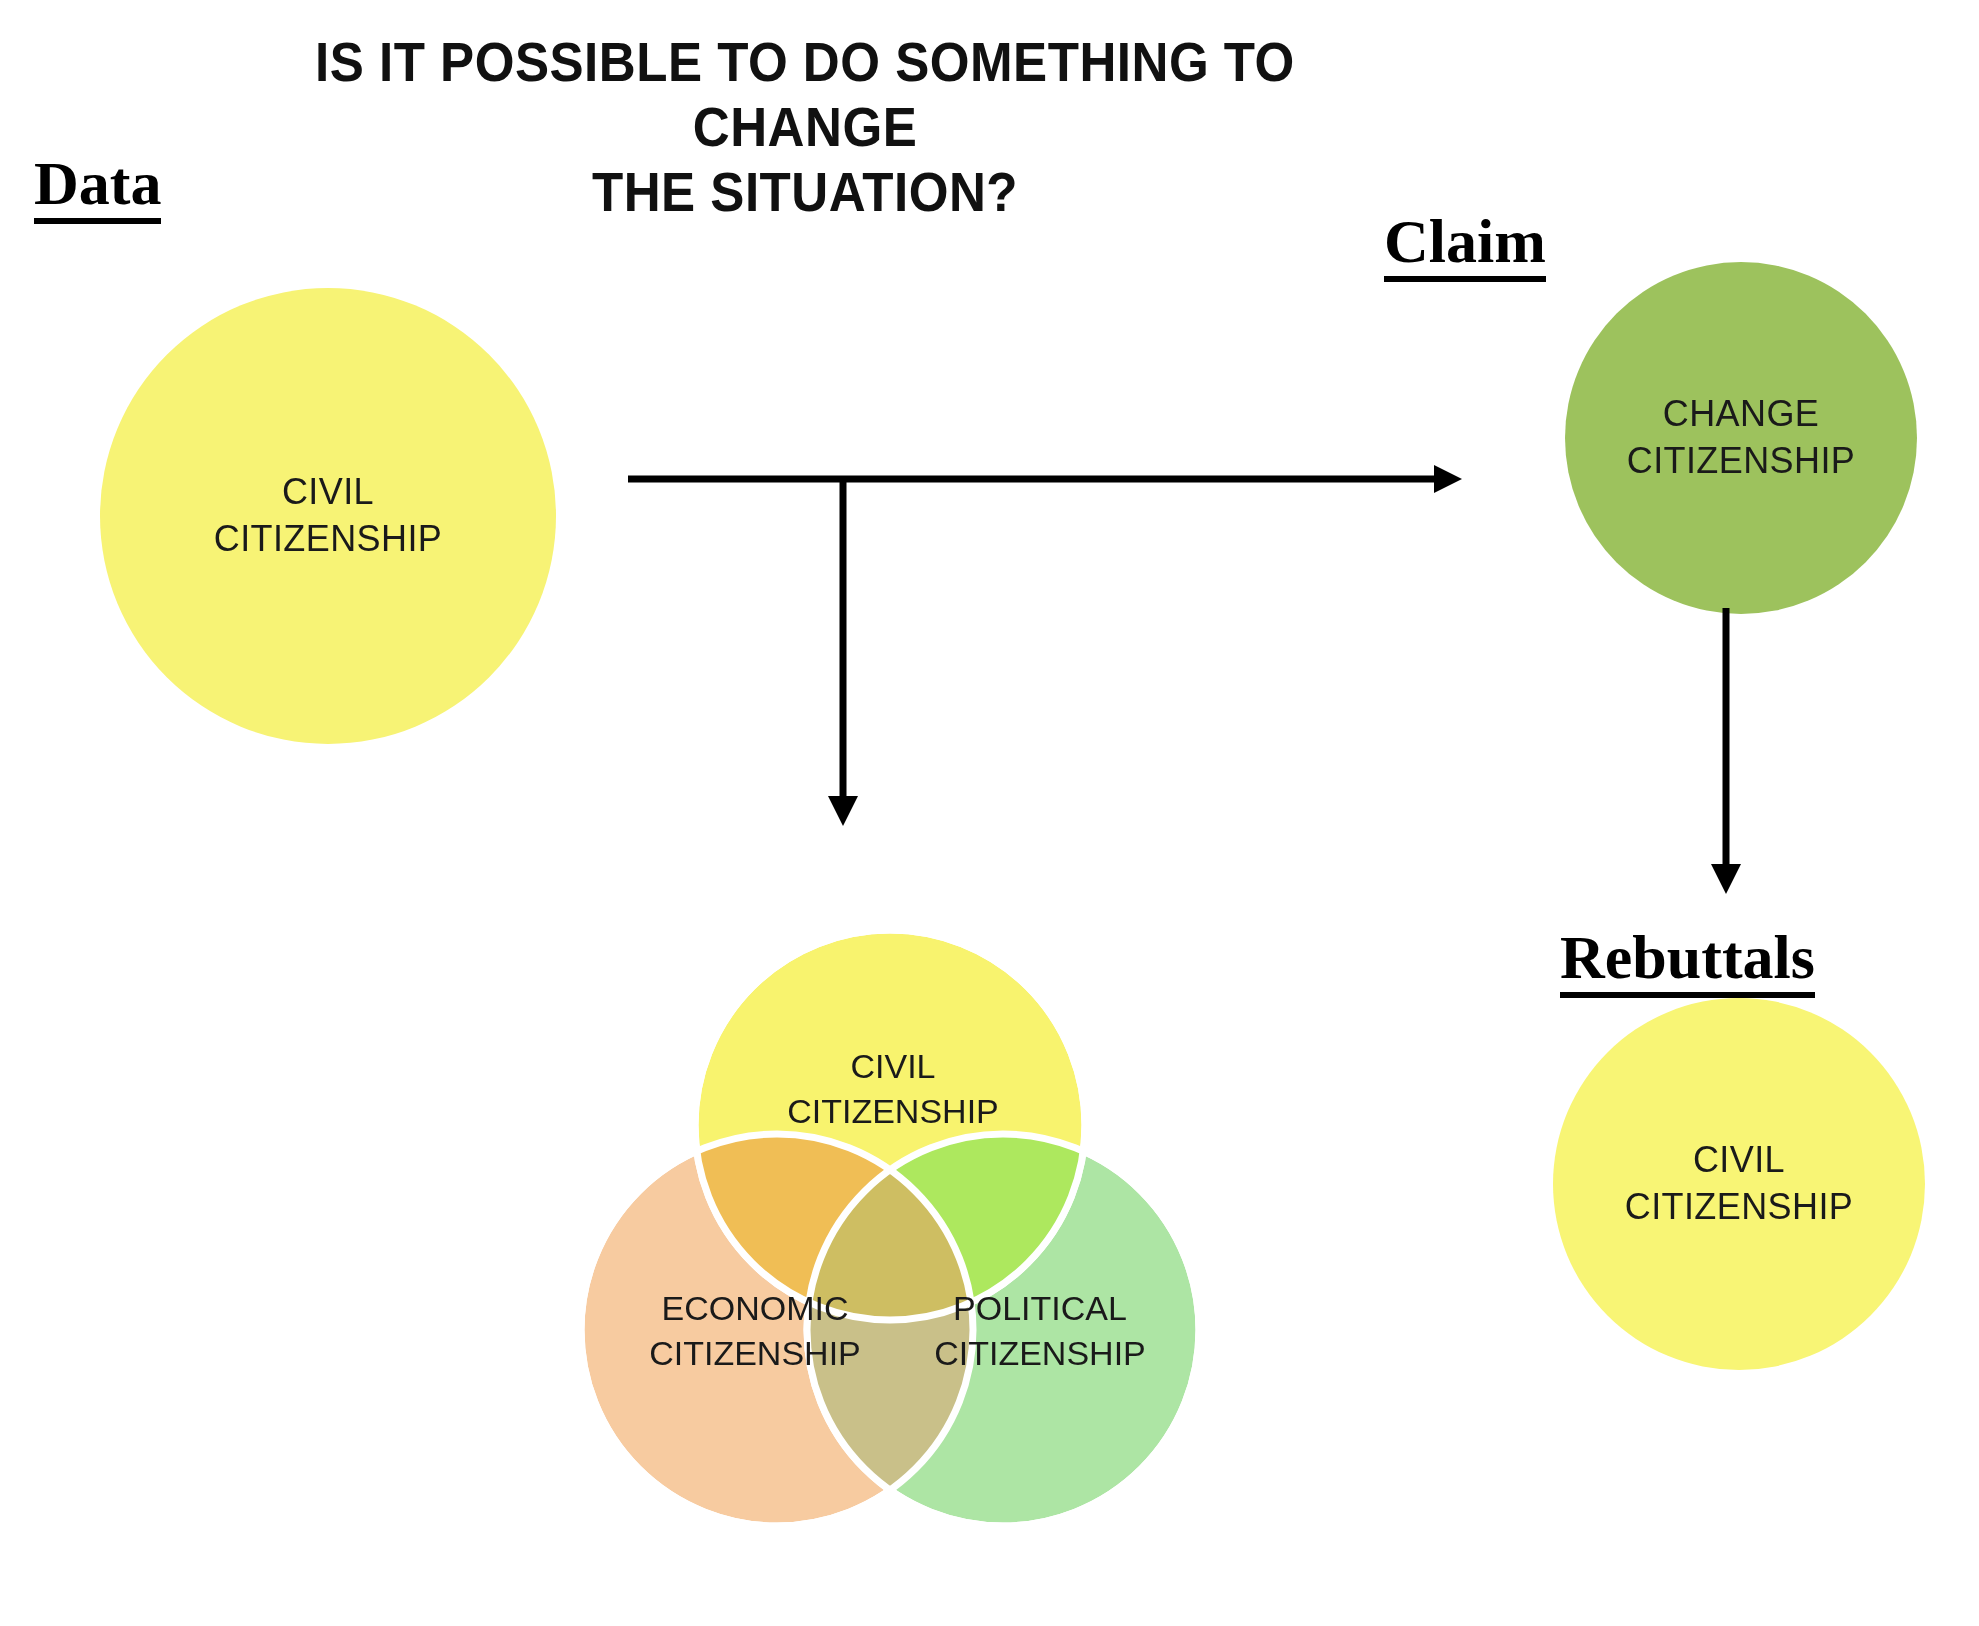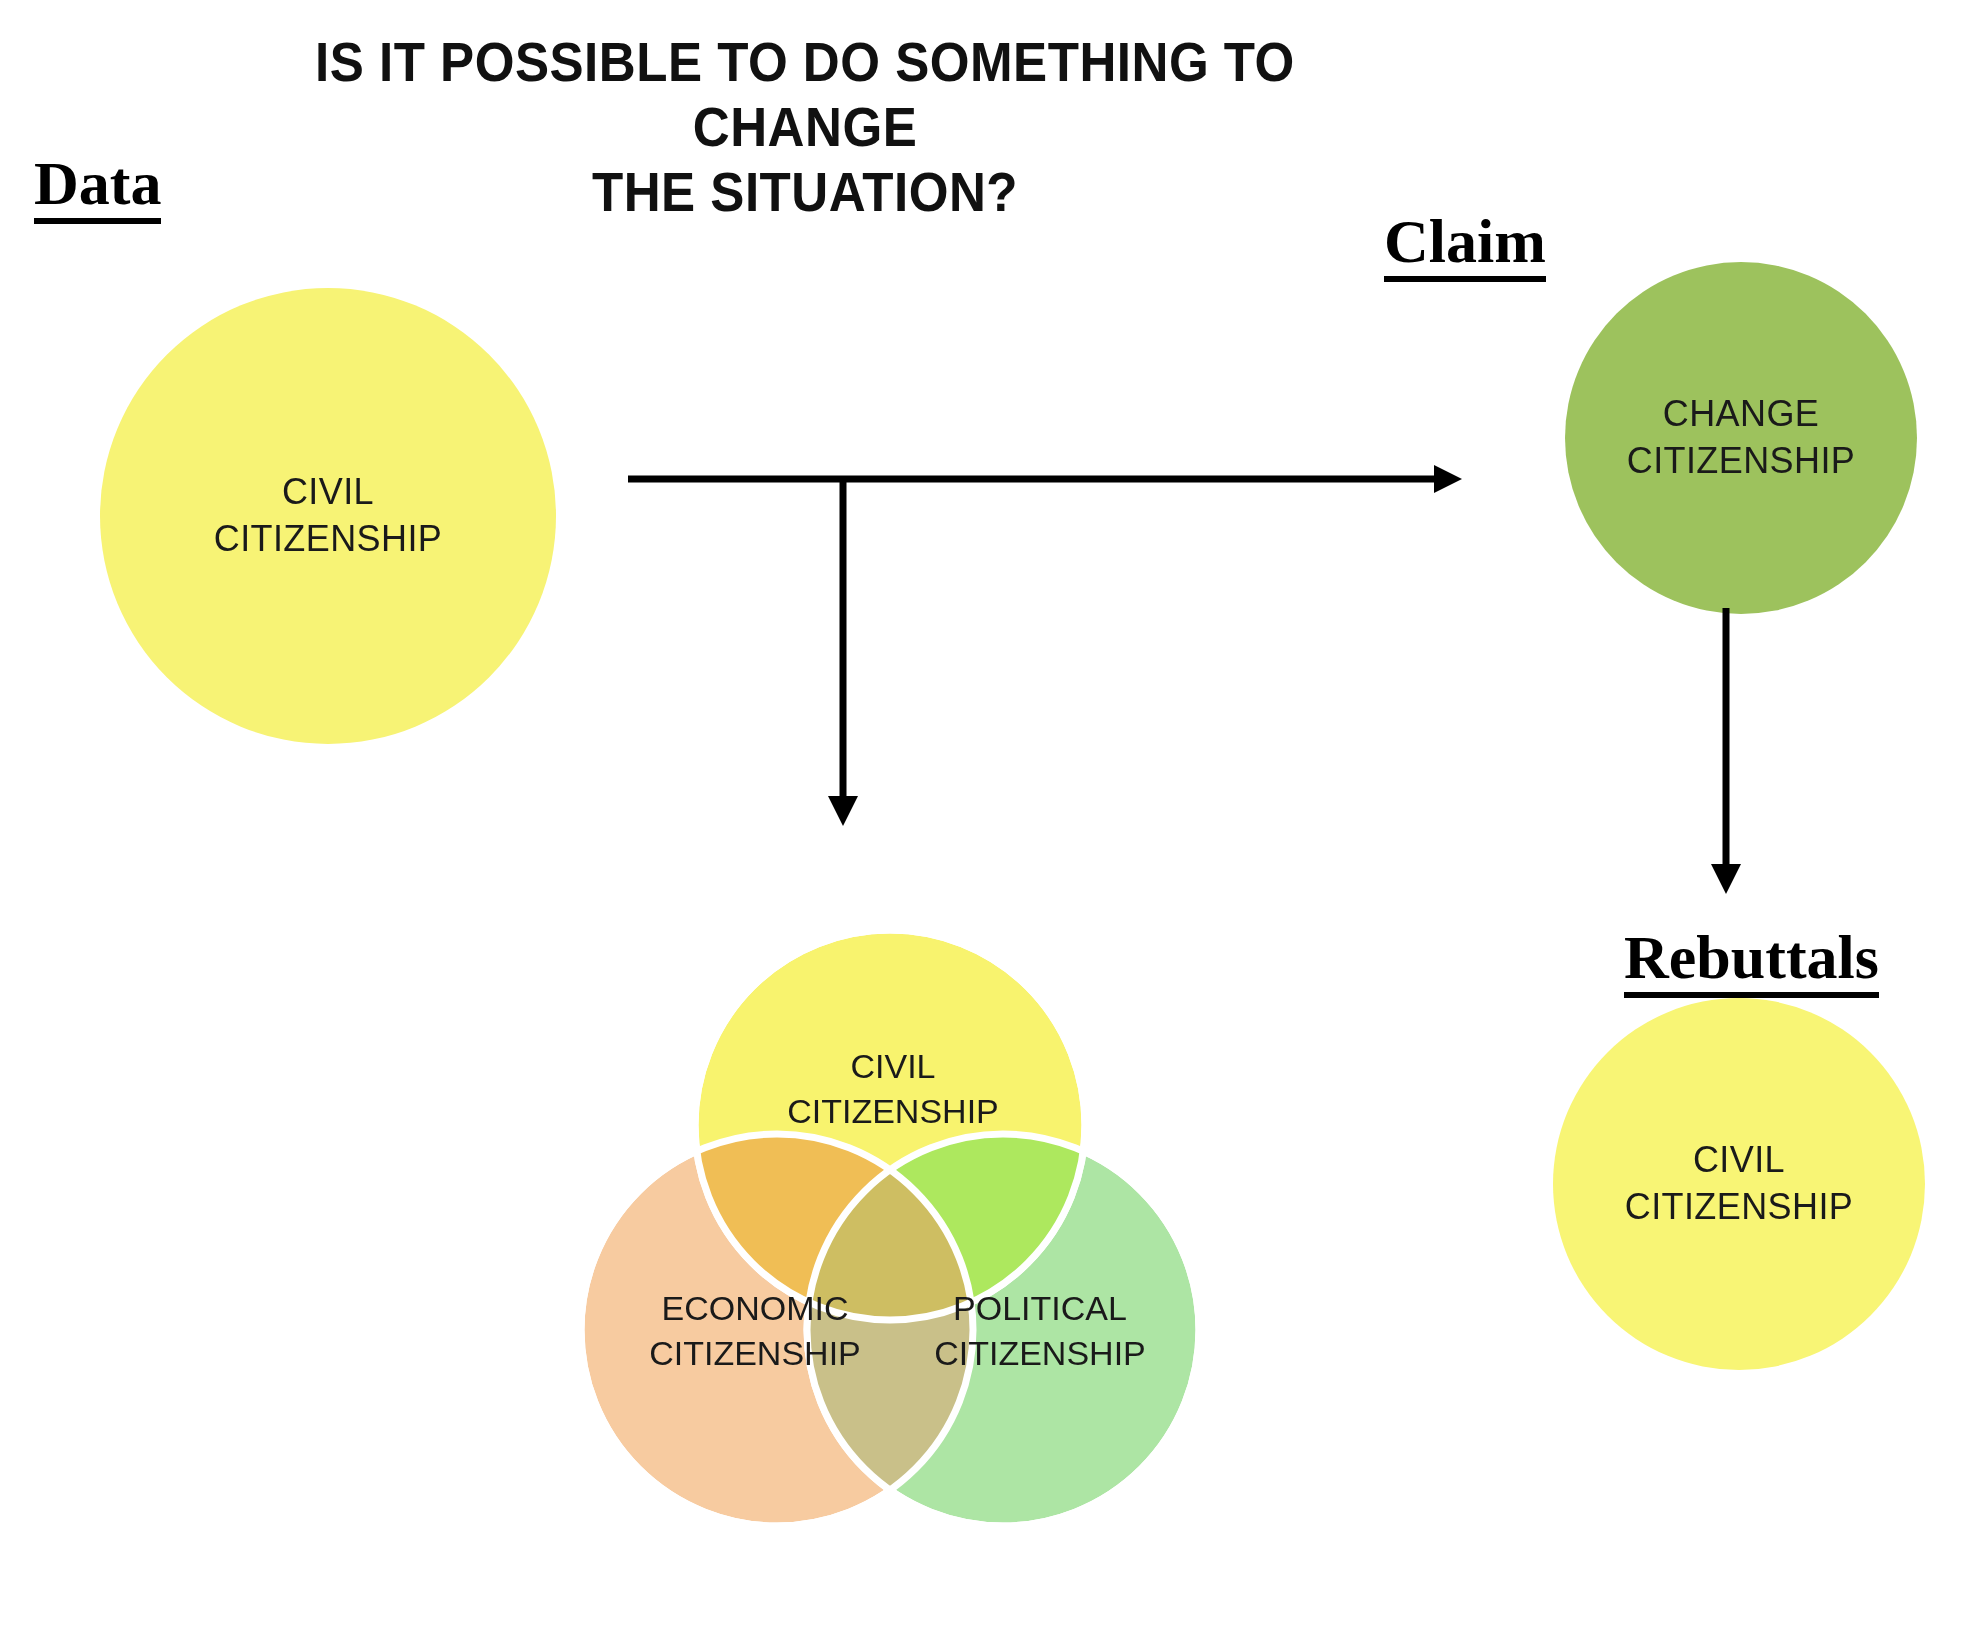--- a/index.html
+++ b/index.html
@@ -51,21 +51,21 @@
   }
   .seclabel .u {
     display: inline-block;
     border-bottom: 6px solid #000000;
     padding-bottom: 4px;
   }
 
   #label-data     { left: 34px;   top: 152px; }
   #label-claim    { left: 1384px; top: 198px; margin-top: 12px; }
   #label-warrants { left: 290px;  top: 866px; }
-  #label-rebuttals{ left: 1624px; top: 926px; }
+  #label-rebuttals{ left: 1560px; top: 926px; }
 
   
   .node-circle {
     position: absolute;
     border-radius: 50%;
     display: flex;
     align-items: center;
     justify-content: center;
     text-align: center;
     font-family: "Liberation Sans", sans-serif;

